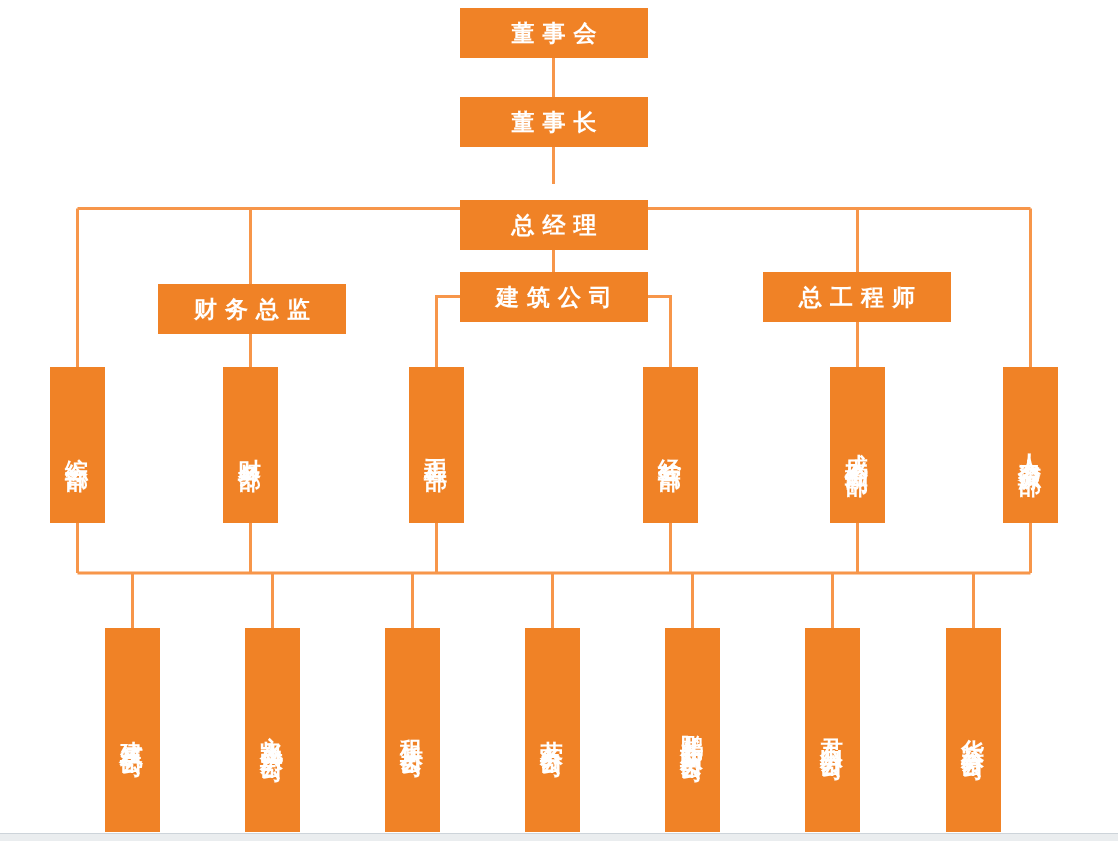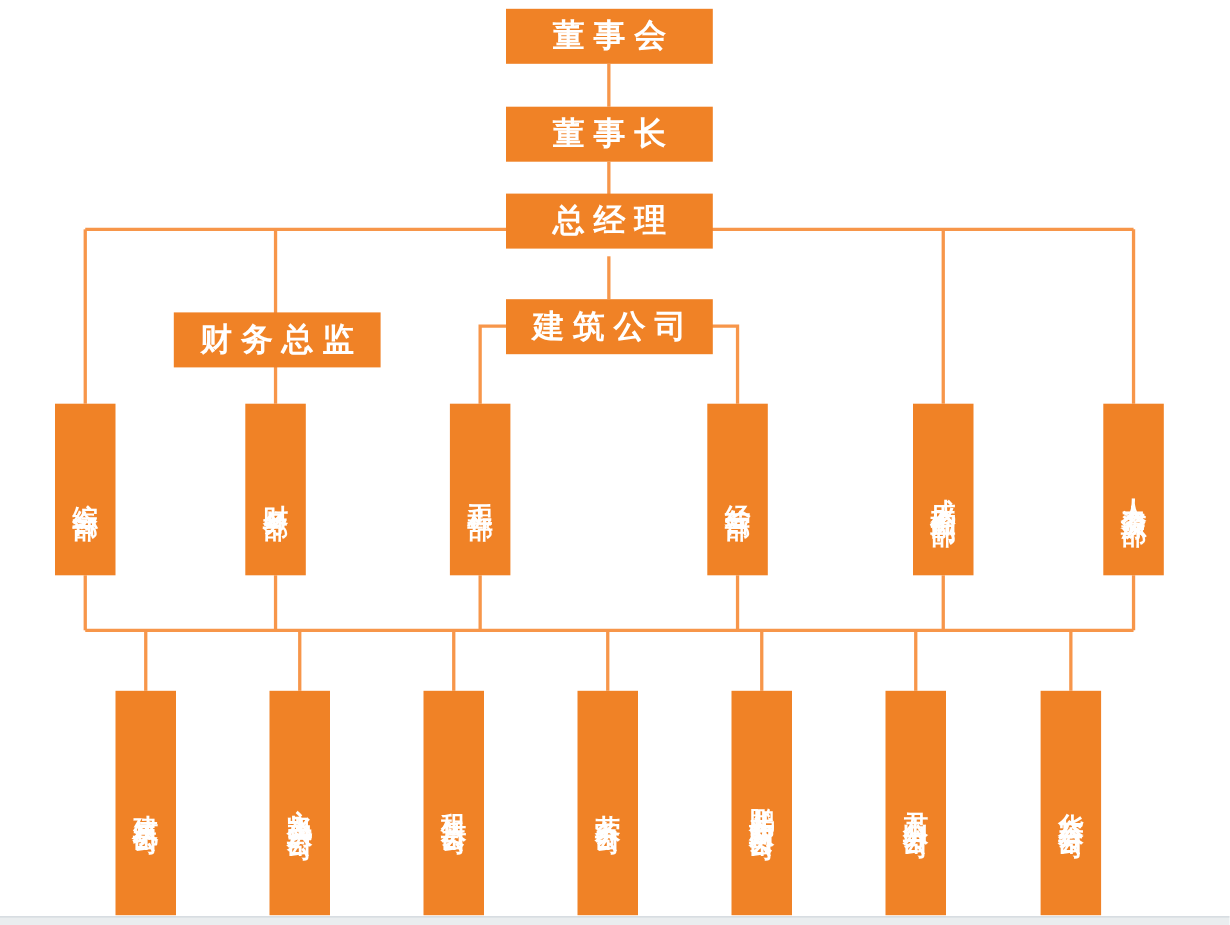--- a/index.html
+++ b/index.html
@@ -12,36 +12,36 @@
   }
   #connectors{position:absolute;left:0;top:0;z-index:0;}
   .node{
     position:absolute;
     background:#F08226;
     color:#ffffff;
     display:flex;align-items:center;justify-content:center;
     z-index:1;
     font-weight:bold;
   }
-  .h-box{width:188px;height:50px;font-size:29px;}
+  .h-box{width:188px;height:50px;font-size:23px;}
   .h-box .lbl{letter-spacing:8px;white-space:nowrap;transform:translateX(4px);}
   .v-box{width:55px;font-size:23px;}
   .v-box .lbl{
     writing-mode:vertical-rl;
     text-orientation:upright;
     letter-spacing:5px;
     white-space:nowrap;
     transform:translateY(2px);
   }
   .dept{top:367px;height:156px;}
   .comp{top:628px;height:204px;}
 
   .b-board{left:460px;top:8px;}
   .b-chairman{left:460px;top:97px;text-align:center;}
-  .b-gm{left:460px;top:176px;}
+  .b-gm{left:460px;top:200px;}
   .b-cfo{left:158px;top:284px;}
   .b-dgm{left:460px;top:272px;}
   .b-ce{left:763px;top:272px;}
 
   .d-1{left:50px;}
   .d-2{left:223px;}
   .d-3{left:409px;}
   .d-4{left:643px;}
   .d-5{left:830px;}
   .d-6{left:1003px;}
@@ -109,20 +109,23 @@
   <div class="node h-box b-gm">
     <span class="lbl">总经理</span>
   </div>
 
   <div class="node h-box b-cfo">
     <span class="lbl">财务总监</span>
   </div>
   <div class="node h-box b-dgm">
     <span class="lbl">建筑公司</span>
   </div>
+  <div class="node h-box b-ce">
+    <span class="lbl">总工程师</span>
+  </div>
 
   <div class="node v-box dept d-1">
     <span class="lbl">综合部</span>
   </div>
   <div class="node v-box dept d-2">
     <span class="lbl">财务部</span>
   </div>
   <div class="node v-box dept d-3">
     <span class="lbl">工程部</span>
   </div>

